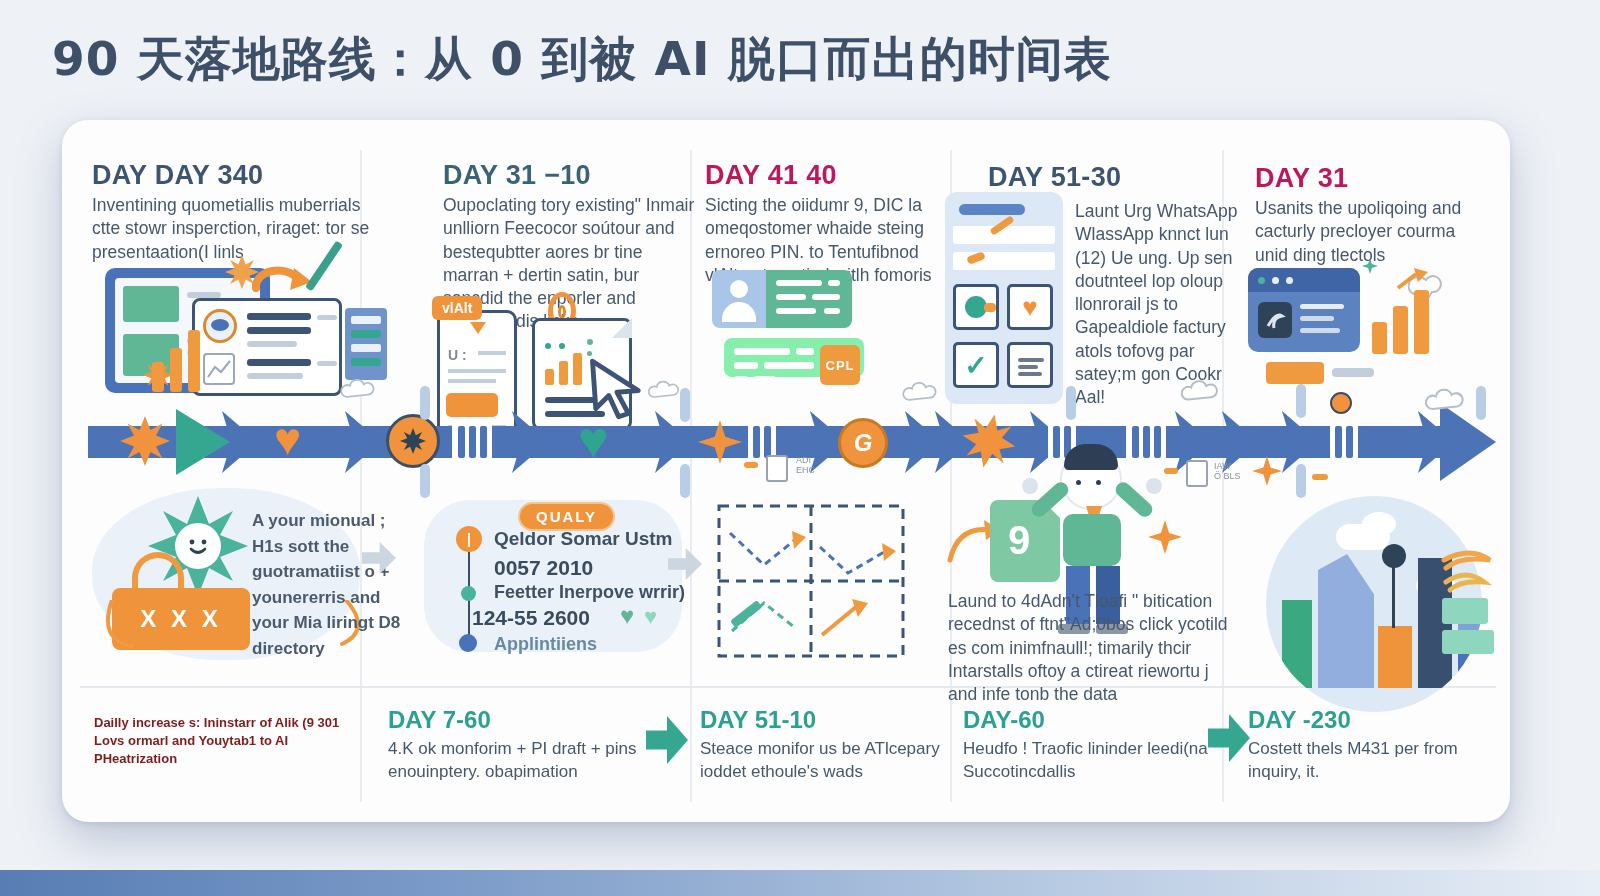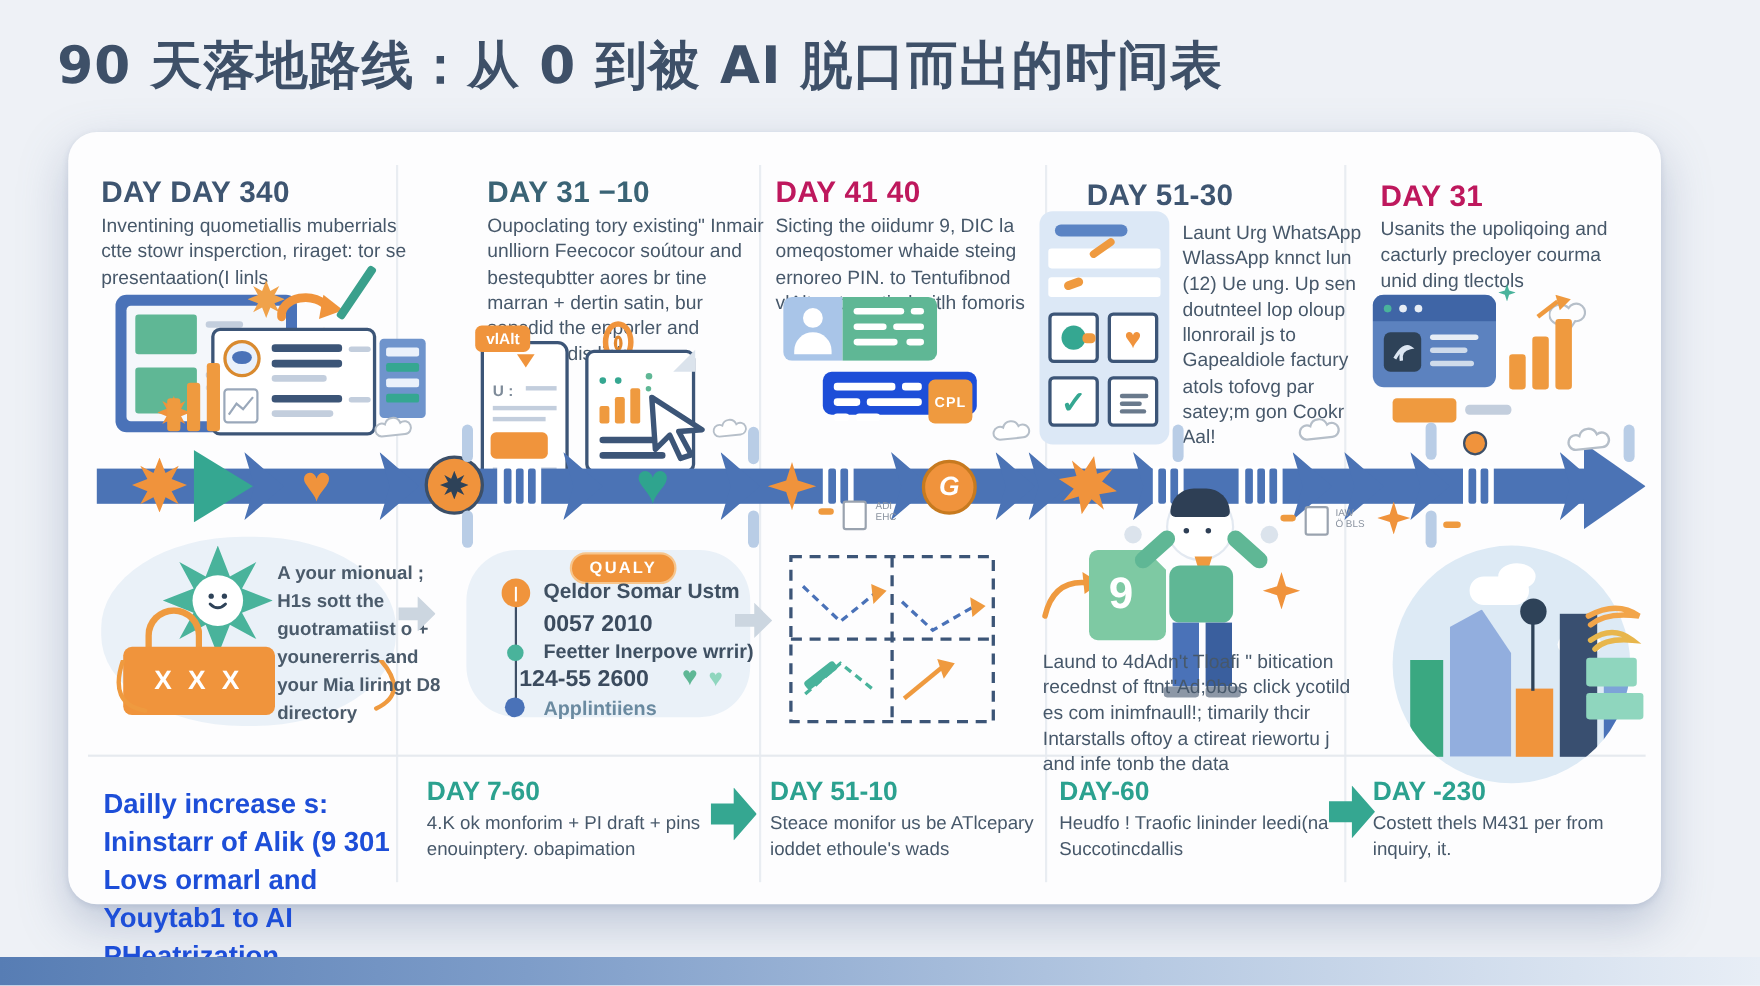--- a/index.html
+++ b/index.html
@@ -44,21 +44,21 @@
   .qualy-pill { background:#f0943c; border:2px solid #f7c58c; color:#fff; font-weight:700; font-size:15px; letter-spacing:2px;
                 border-radius:15px; padding:4px 16px; }
   .q-item { font-size:19px; color:#3f5062; font-weight:600; }
   .q-num  { font-size:21px; color:#3b4b5e; font-weight:700; }
   .q-dim  { font-size:18px; color:#6a8aa0; font-weight:600; }
   .bullet { border-radius:50%; }
 
   
   .f-day { font-size:24px; font-weight:700; color:#2ba18f; }
   .f-text { font-size:17px; line-height:1.35; color:#47586a; }
-  .f-bold { font-size:25px; line-height:1.38; font-weight:700; color:#1d4ed8; }
+  .f-bold { font-size:13px; line-height:1.38; font-weight:700; color:#7f1d1d; }
 
   
   #bottom-strip { left:0; top:870px; width:1600px; height:26px;
                   background:linear-gradient(90deg,#577db4 0%,#7e9dc9 30%,#b6c9e2 65%,#e8eef6 100%); }
 
   svg { display:block; }
 </style>
 </head>
 <body>
 
@@ -174,21 +174,21 @@
   </div>
   <div class="abs" style="left:54px;top:0;width:86px;height:58px;background:#5fb795">
     <div class="abs" style="left:10px;top:10px;width:46px;height:6px;background:#fff;border-radius:3px"></div>
     <div class="abs" style="left:62px;top:10px;width:12px;height:6px;background:#fff;border-radius:3px"></div>
     <div class="abs" style="left:10px;top:24px;width:30px;height:6px;background:#fff;border-radius:3px"></div>
     <div class="abs" style="left:46px;top:24px;width:28px;height:6px;background:#fff;border-radius:3px"></div>
     <div class="abs" style="left:10px;top:38px;width:40px;height:6px;background:#fff;border-radius:3px"></div>
     <div class="abs" style="left:58px;top:38px;width:16px;height:6px;background:#fff;border-radius:3px"></div>
   </div>
 </div>
-<div class="abs" style="left:748px;top:338px;width:140px;height:39px;background:#1d4ed8;border-radius:8px">
+<div class="abs" style="left:724px;top:338px;width:140px;height:39px;background:#86efac;border-radius:8px">
   <div class="abs" style="left:10px;top:10px;width:56px;height:7px;background:#fff;border-radius:3px"></div>
   <div class="abs" style="left:72px;top:10px;width:18px;height:7px;background:#fff;border-radius:3px"></div>
   <div class="abs" style="left:10px;top:24px;width:24px;height:7px;background:#fff;border-radius:3px"></div>
   <div class="abs" style="left:40px;top:24px;width:50px;height:7px;background:#fff;border-radius:3px"></div>
   <div class="abs" style="left:10px;top:38px;width:14px;height:7px;background:#fff;border-radius:3px"></div>
   <div class="abs" style="left:30px;top:38px;width:22px;height:7px;background:#fff;border-radius:3px"></div>
   <div class="abs" style="left:96px;top:7px;width:40px;height:40px;background:#ef9a3f;border-radius:6px;display:flex;align-items:center;justify-content:center;color:#fff;font-weight:700;font-size:13px;letter-spacing:1px">CPL</div>
 </div>
 
 <div class="abs" style="left:945px;top:192px;width:118px;height:212px;background:#dce8f6;border-radius:12px">

